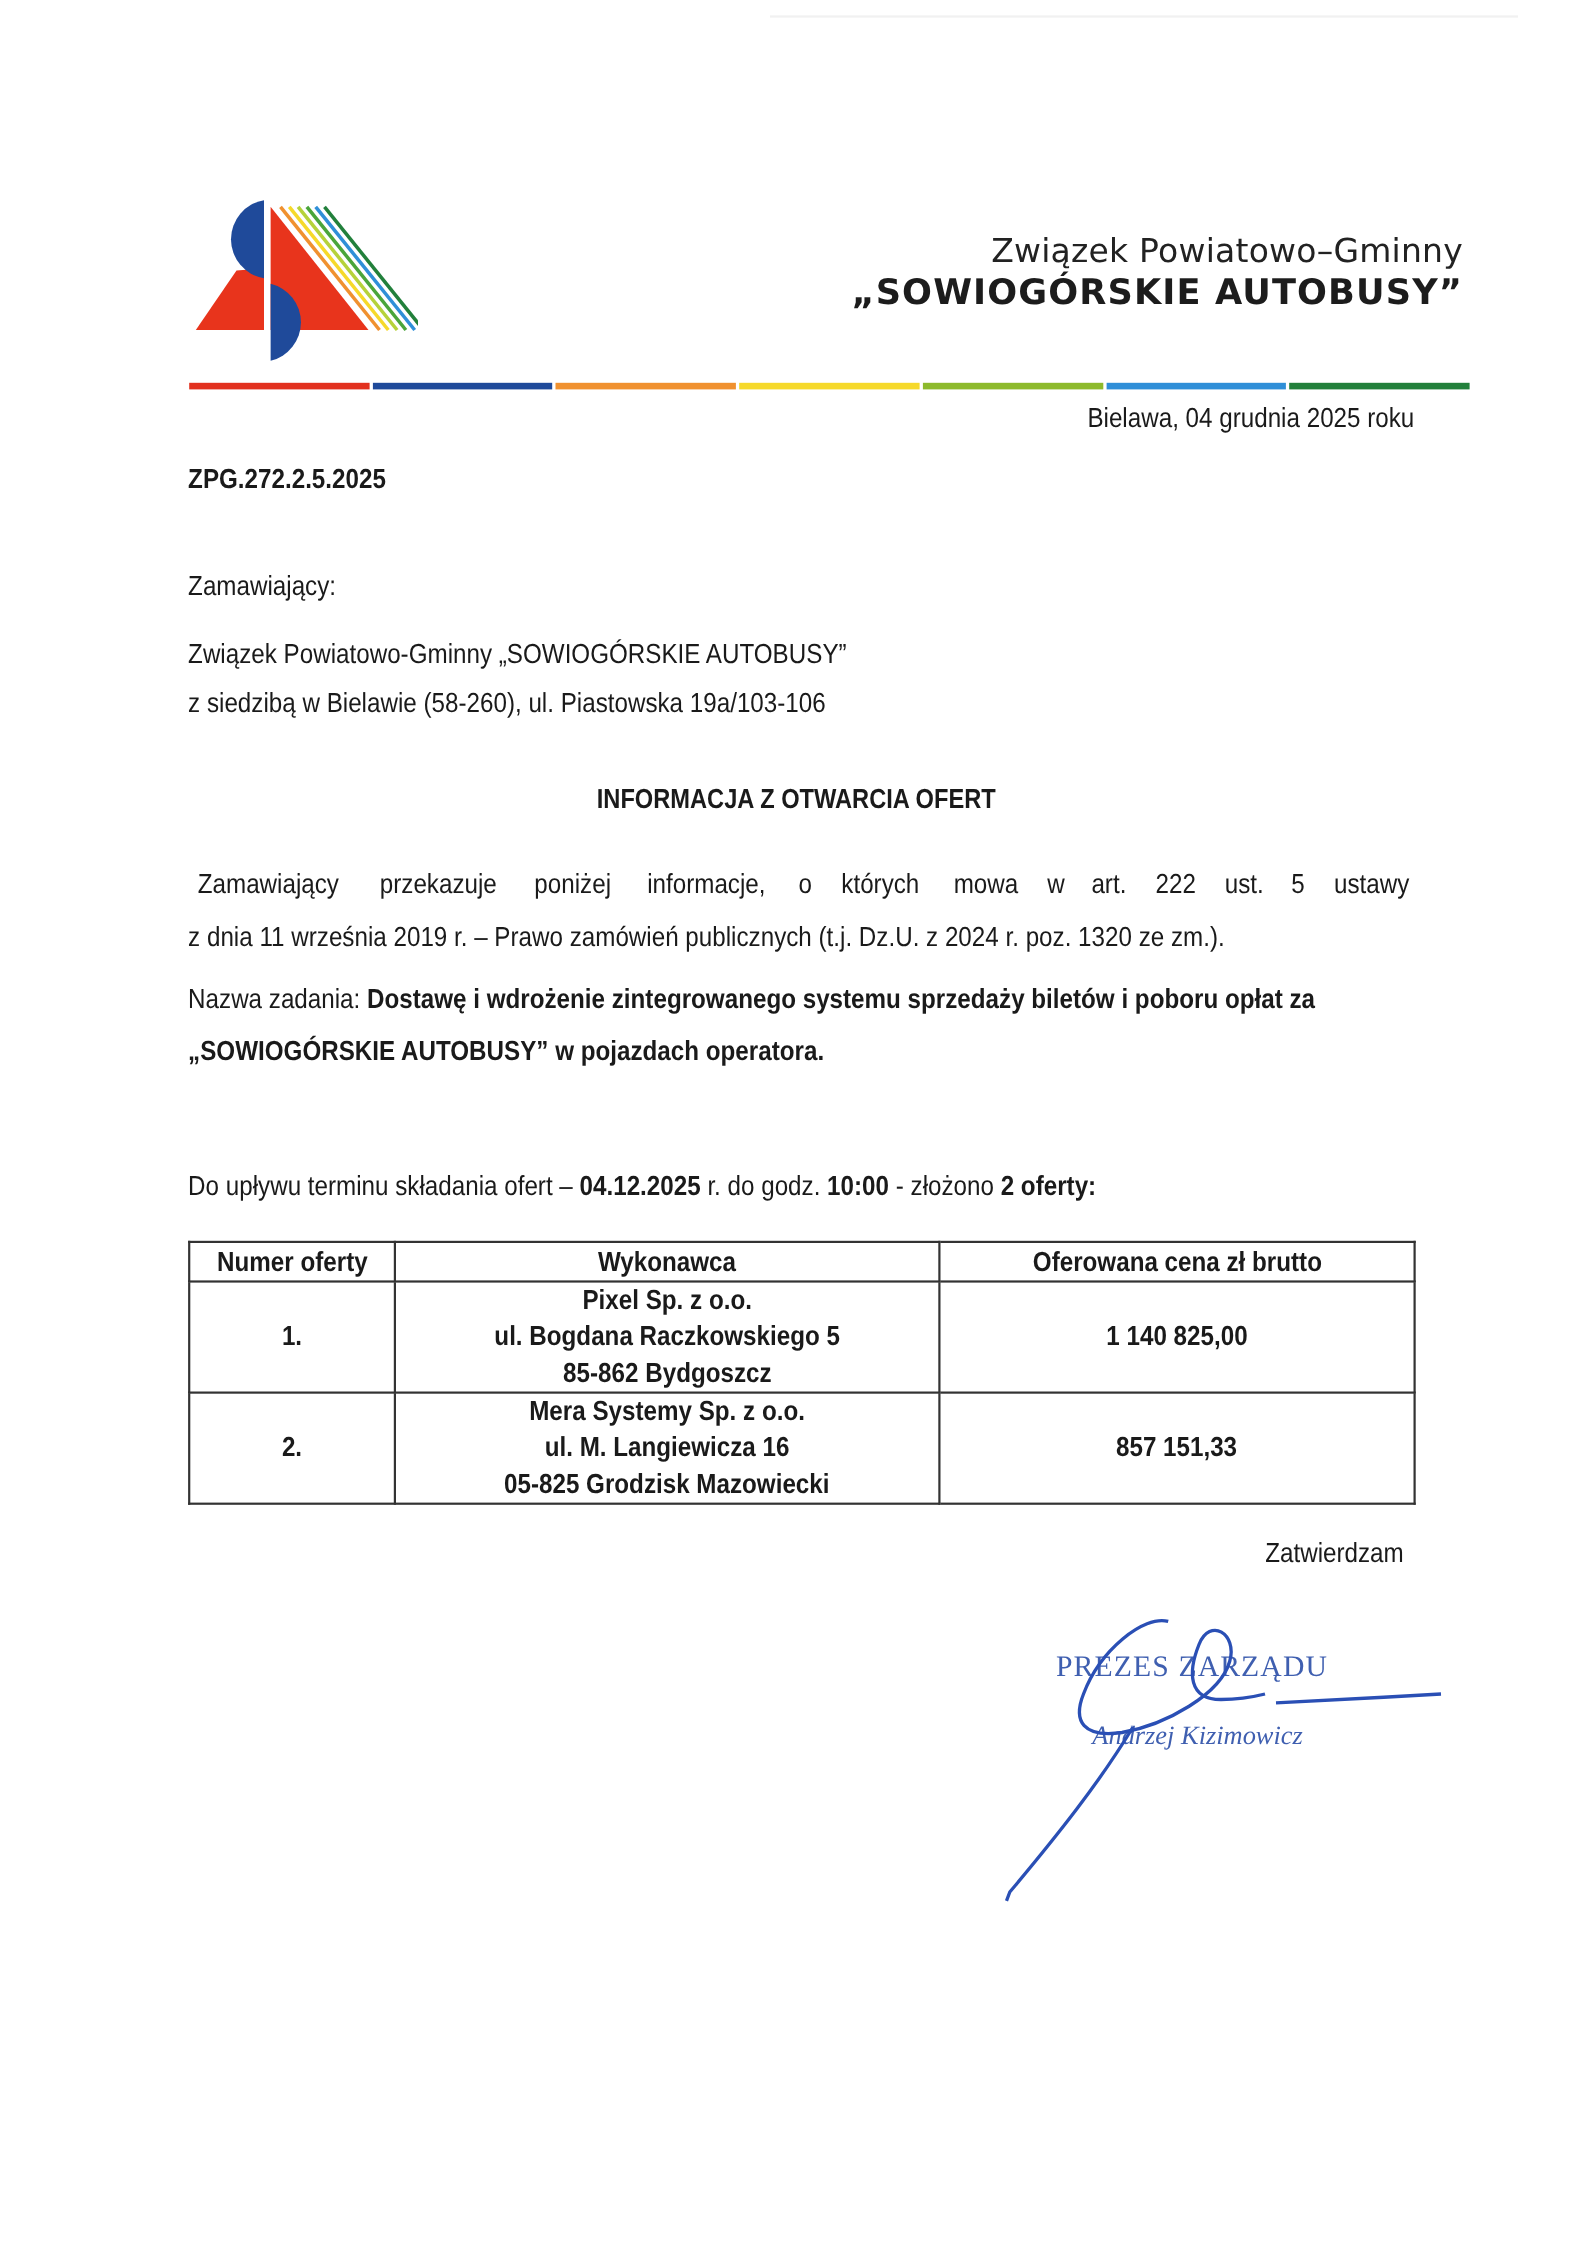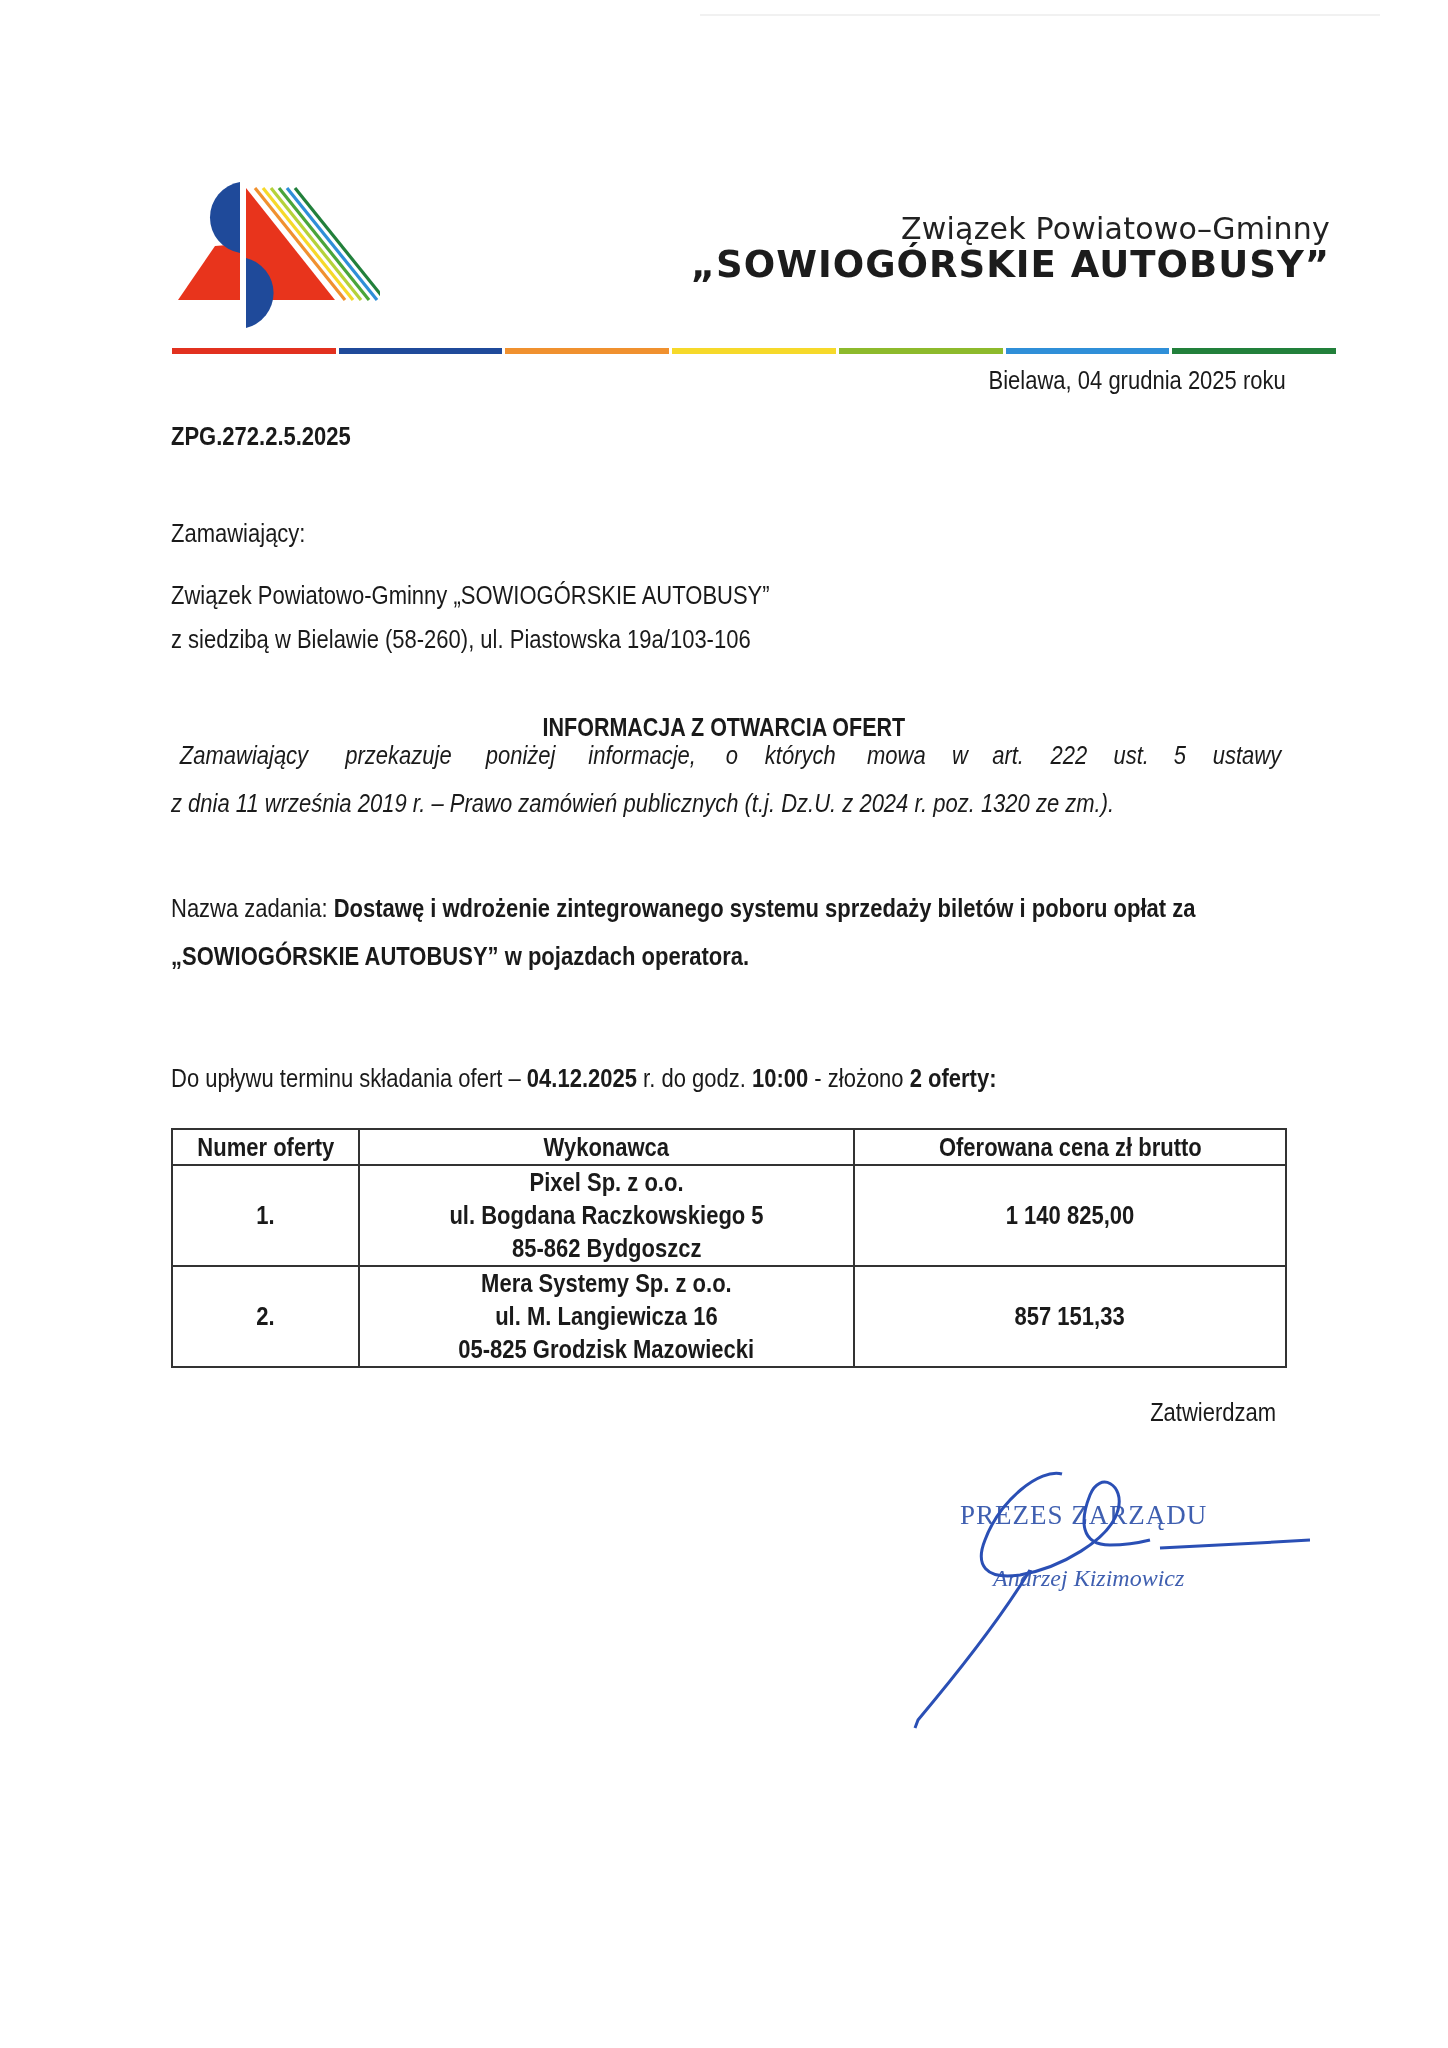--- a/index.html
+++ b/index.html
@@ -7,39 +7,39 @@
          font-family: "Liberation Sans", sans-serif; }
   .abs { position: absolute; }
   .scan-line { left: 700px; top: 14px; width: 680px; height: 2px; background: #f1f1f1; }
 
   
   .logo { left: 170px; top: 170px; width: 210px; height: 170px; }
 
   
   .org { right: 118px; top: 210px; text-align: right; }
   .org-line1 { font-family: "DejaVu Sans", sans-serif; font-size: 30px; color: #222; letter-spacing: 0.2px; line-height: 38px; }
-  .org-line2 { font-family: "DejaVu Sans", sans-serif; font-weight: bold; font-size: 37px; color: #1c1c1c; letter-spacing: 1px; line-height: 34px; }
+  .org-line2 { font-family: "DejaVu Sans", sans-serif; font-weight: bold; font-size: 32px; color: #1c1c1c; letter-spacing: 1px; line-height: 34px; }
 
   
   .band { left: 172px; top: 348px; width: 1164px; height: 6px; display: flex; gap: 3px; }
   .band div { flex: 1; height: 100%; }
 
   .date { right: 162px; top: 366px; font-size: 25px; transform: scaleX(0.88); transform-origin: right; }
 
   .ref { left: 171px; top: 422px; font-size: 25px; font-weight: bold; transform: scaleX(0.88); transform-origin: left; }
 
   .body-text { font-size: 25px; line-height: 48px; transform-origin: left; }
   .buyer-label { left: 171px; top: 509px; transform: scaleX(0.88); }
   .buyer1 { left: 171px; top: 573px; transform: scaleX(0.88); line-height: 44px; }
 
   .title { left: 0; width: 1448px; top: 713px; text-align: center; font-size: 25px; font-weight: bold; }
   .title span { display: inline-block; transform: scaleX(0.86); }
 
   .para { left: 171px; width: 1115px; font-size: 25px; line-height: 48px; text-align: justify; }
-  .para1 { top: 731px; font-style: italic; }
+  .para1 { top: 780px; }
   .para2 { top: 884px; }
   .para3 { top: 1054px; }
   .line { display: block; width: 100%; white-space: nowrap; }
   .justify-line { display: flex; justify-content: space-between; width: 100%; }
   .b { font-weight: bold; }
   .cond { display: inline-block; transform: scaleX(0.88); transform-origin: left; white-space: nowrap; }
 
   
   .offers { left: 171px; top: 1128px; width: 1116px; border-collapse: collapse; font-size: 25px; font-weight: bold; }
   .offers td, .offers th { border: 2px solid #333; text-align: center; padding: 0; }

